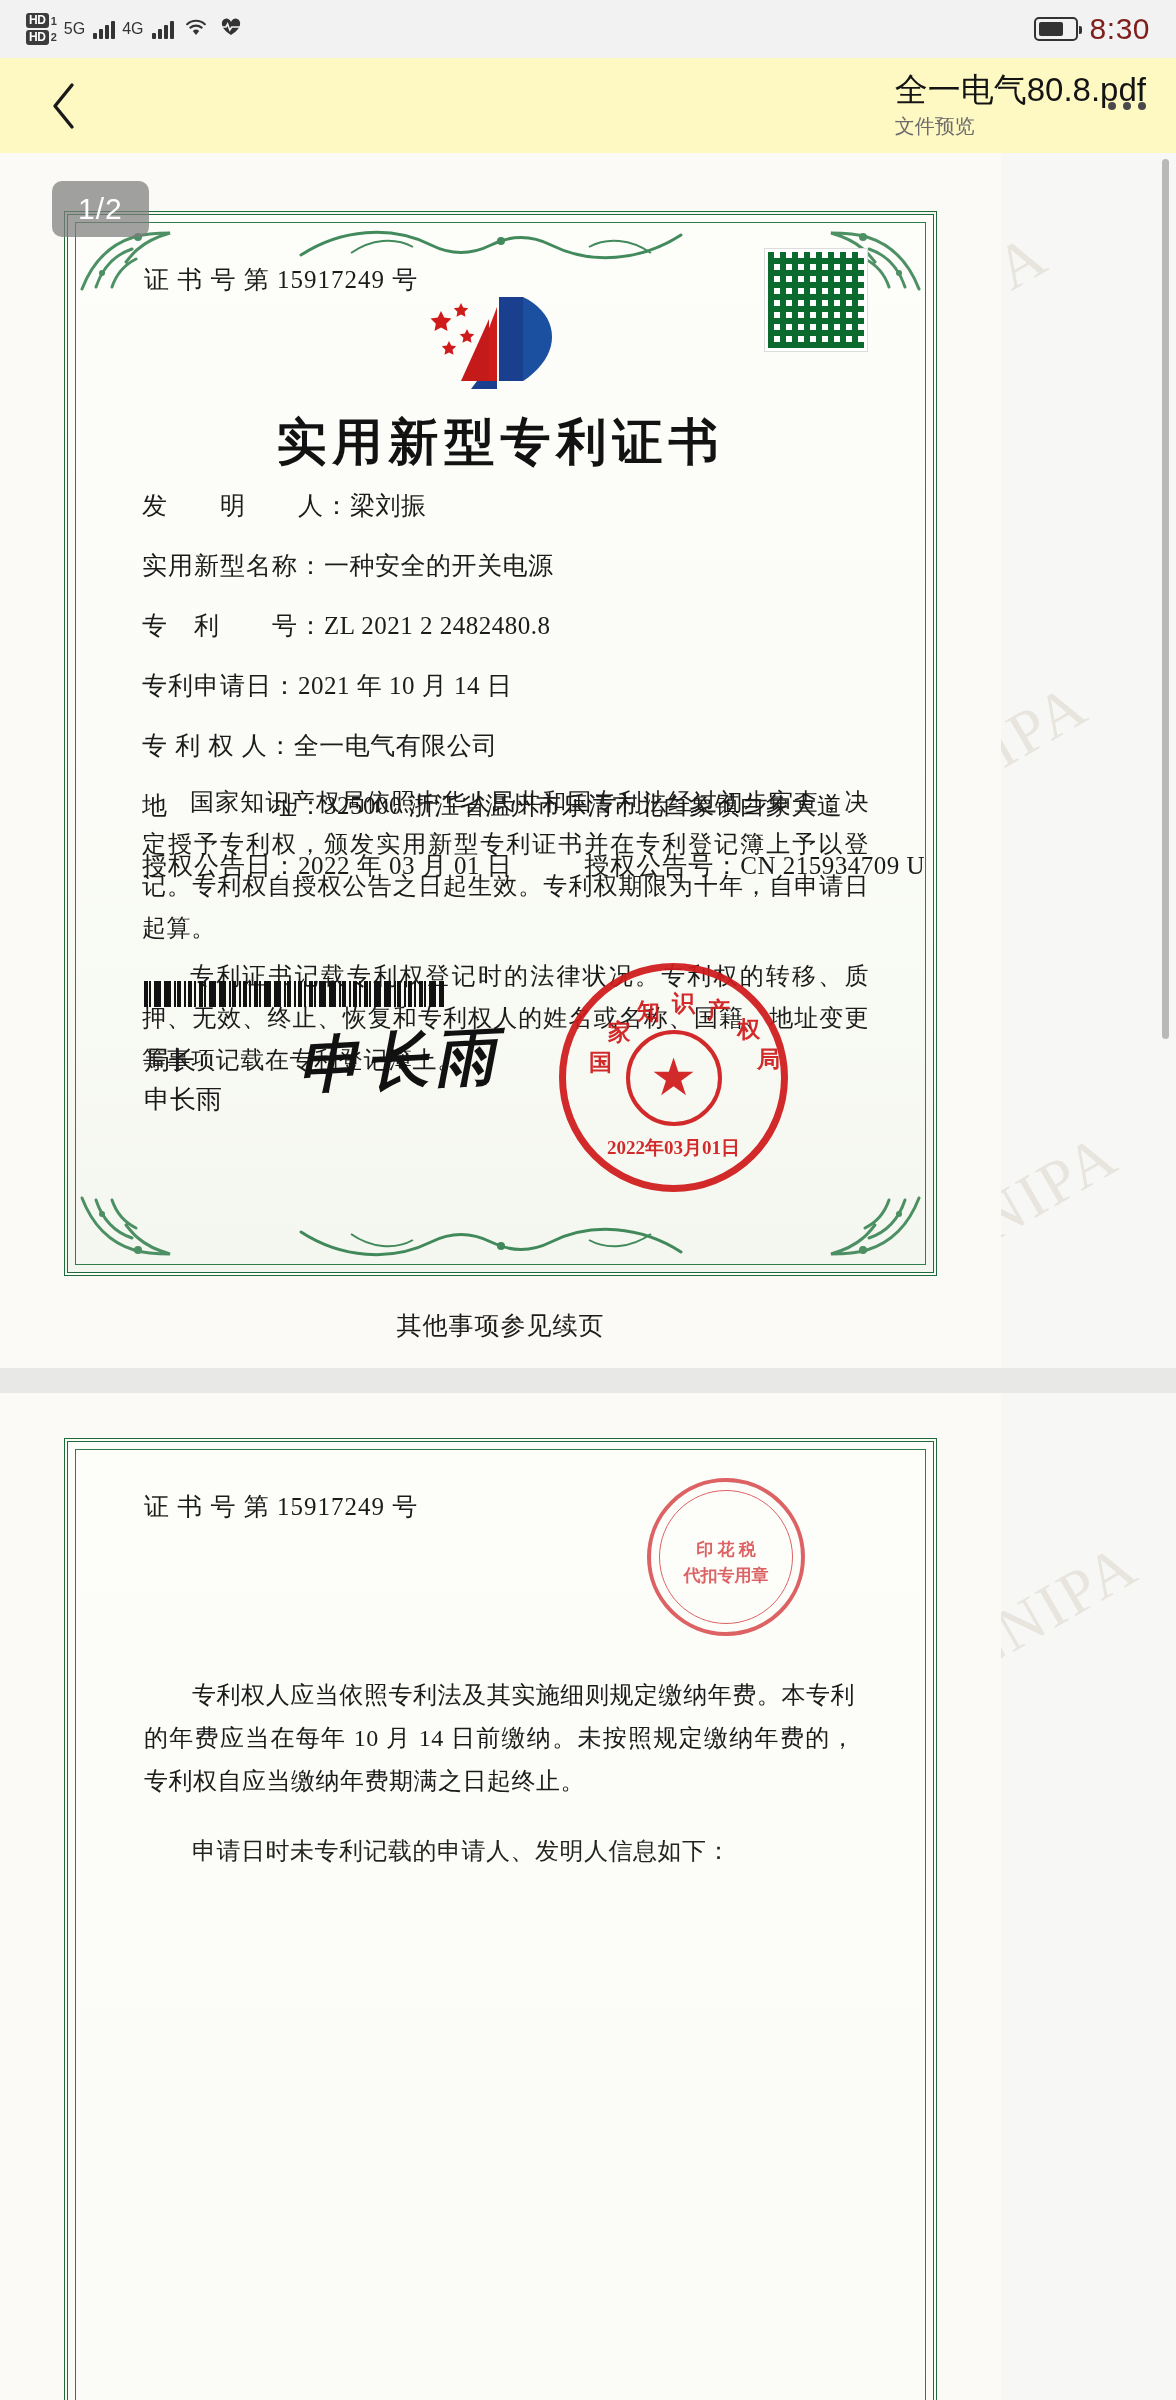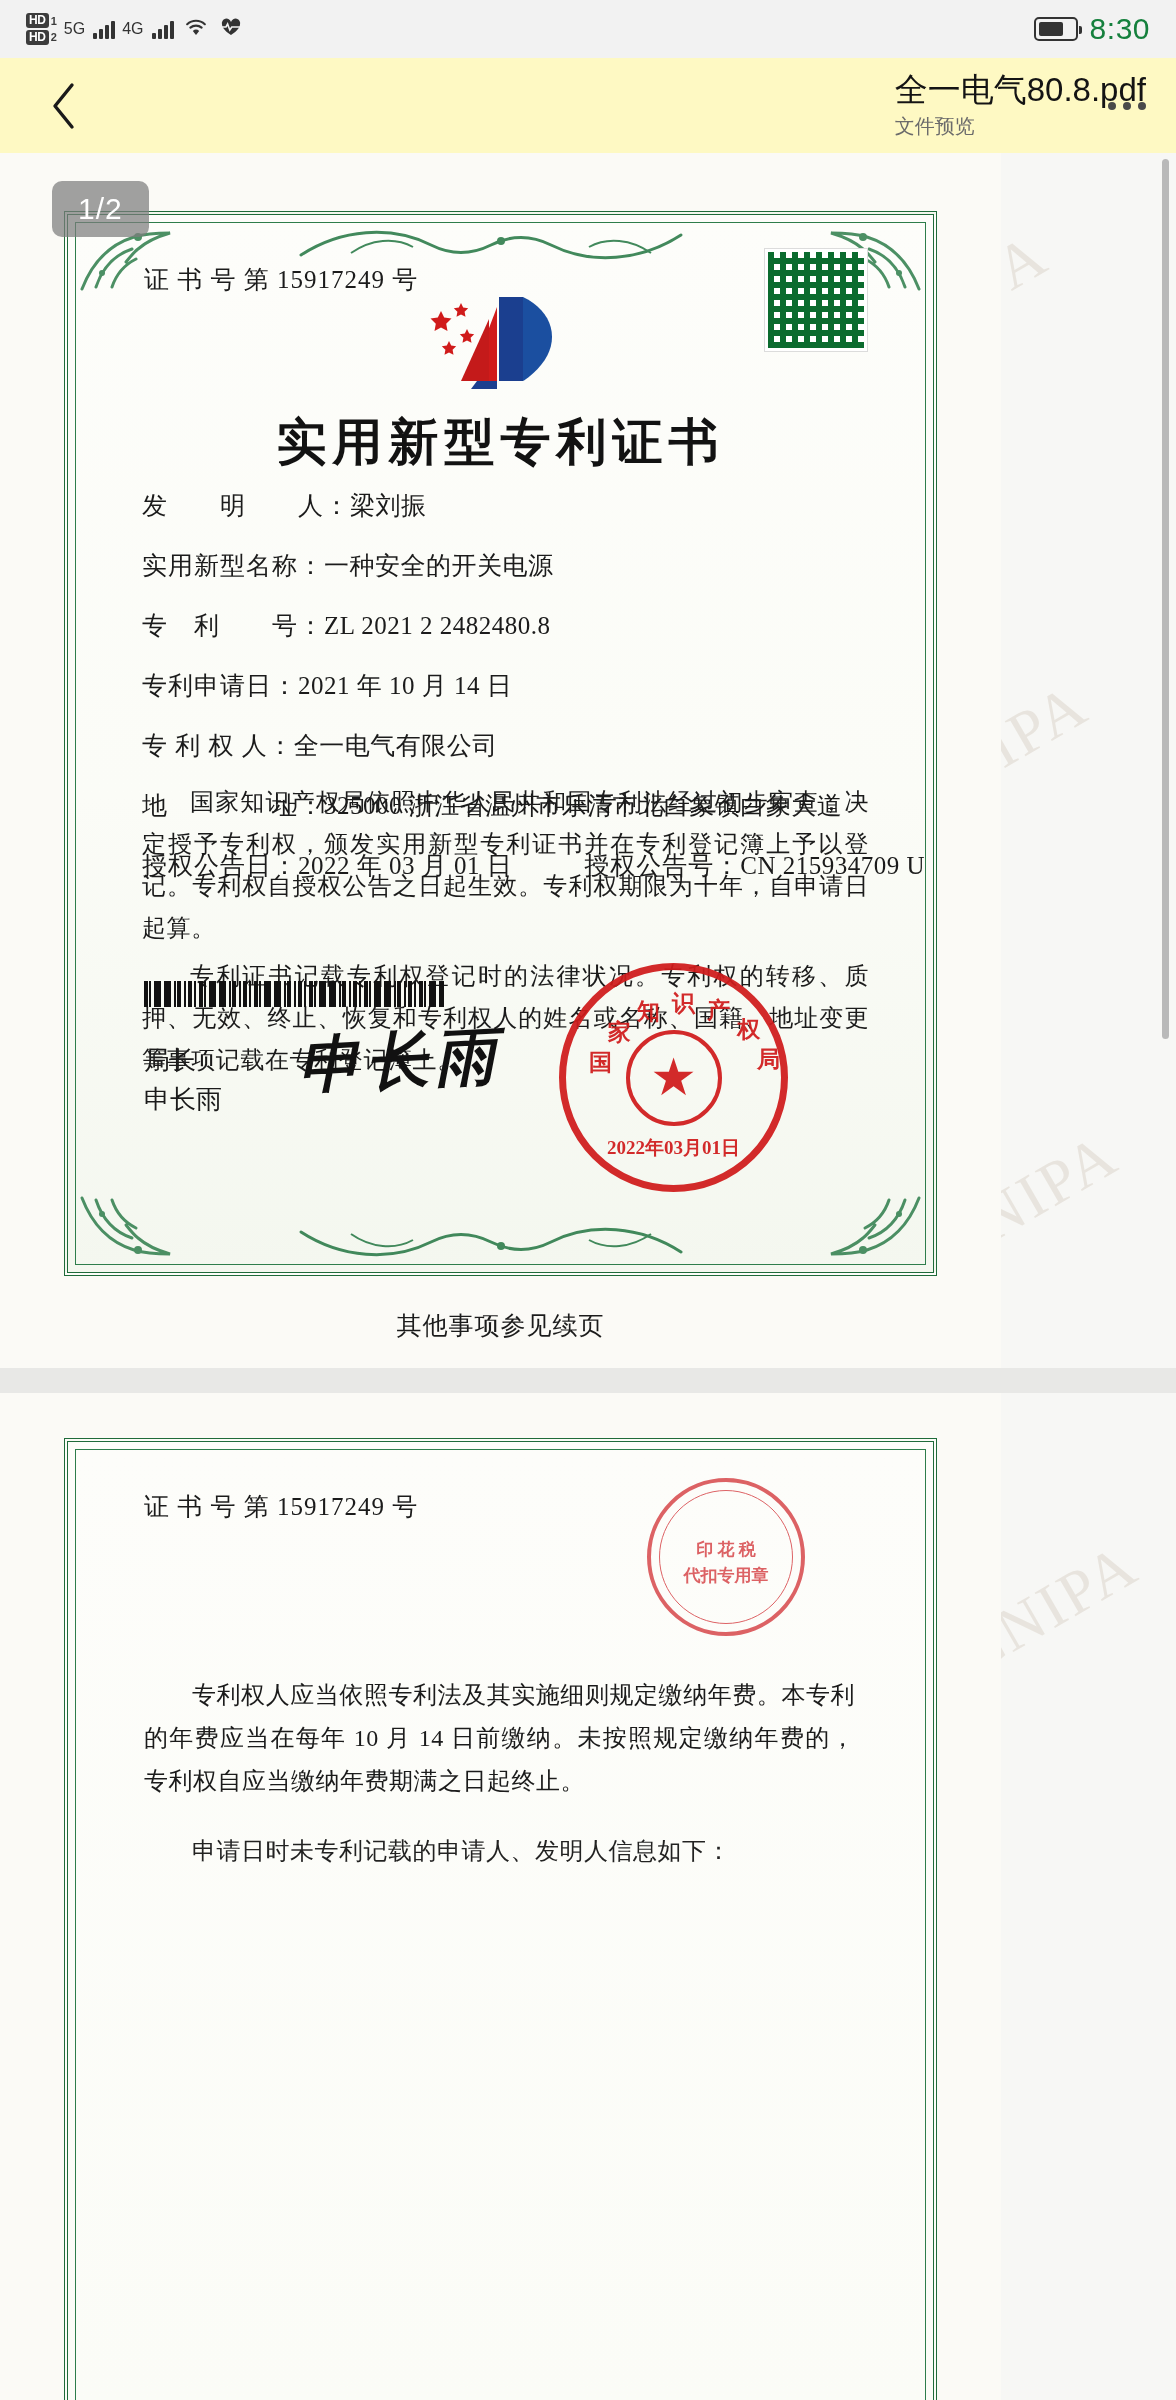--- a/index.html
+++ b/index.html
@@ -110,21 +110,21 @@
     left: 3px;
     top: 3px;
     bottom: 3px;
     width: 24px;
     background: #333;
     border-radius: 2px;
     display: block;
   }
   .clock {
     font-size: 30px;
-    color: #15803d;
+    color: #7f1d1d;
     letter-spacing: 0.5px;
   }
 
   
   .titlebar {
     height: 95px;
     background: #fef9c3;
     display: flex;
     align-items: center;
     padding: 0 30px 0 36px;

